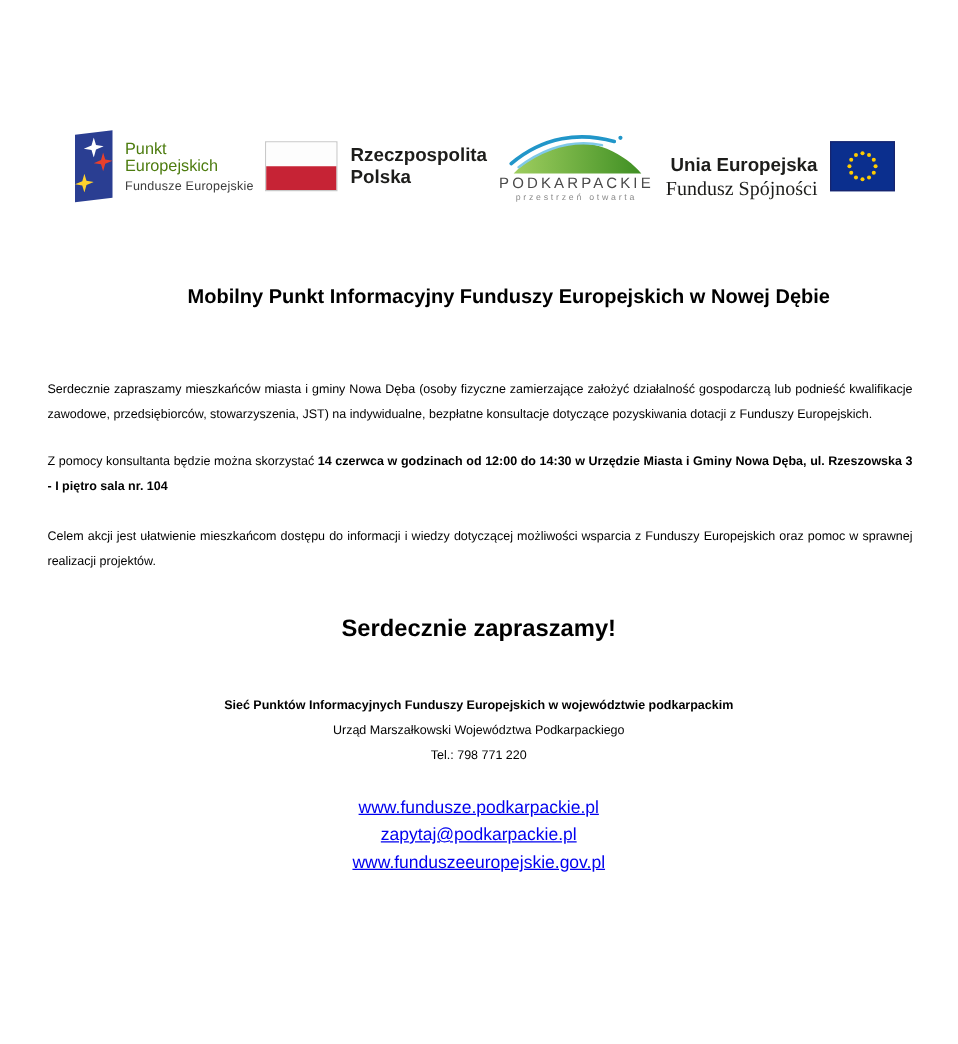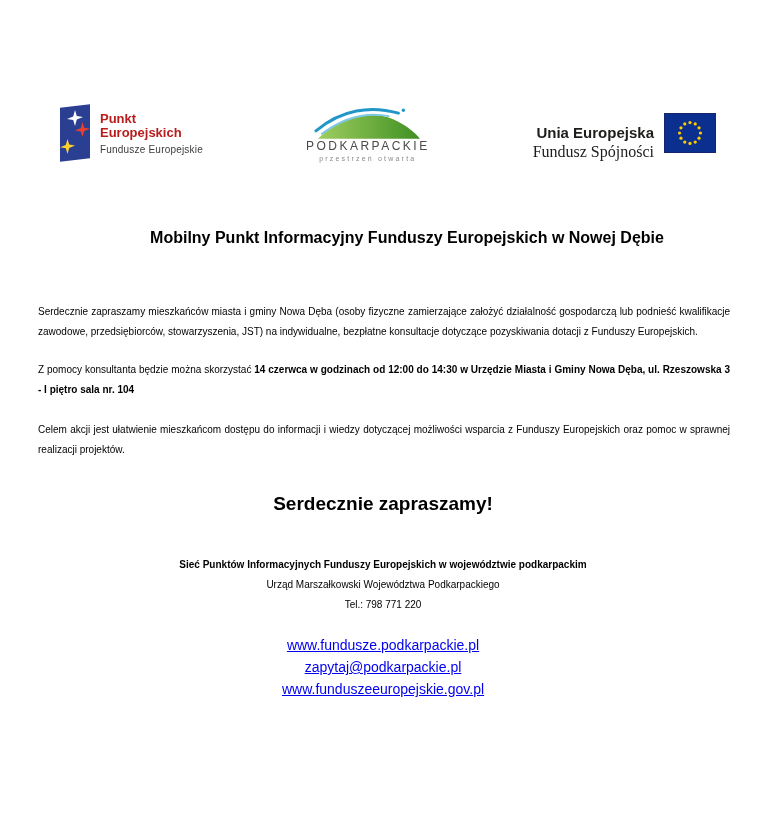--- a/index.html
+++ b/index.html
@@ -19,21 +19,21 @@
   .fe-flag {
     position:relative; width:30px; height:54px; background:#2a3e92;
     transform:skewY(-7deg); flex:0 0 auto;
   }
   .fe-star { position:absolute; line-height:0; }
   .fe-star svg { display:block; }
   .fe-star.s-white { top:4px; left:7px; }
   .fe-star.s-yellow { bottom:7px; left:0px; }
   .fe-star.s-red { top:17px; right:0px; }
   .fe-text { margin-left:10px; }
-  .fe-title { font-weight:bold; font-size:13px; line-height:14px; color:#b91c1c; }
+  .fe-title { font-weight:normal; font-size:13px; line-height:14px; color:#4d7c0f; }
   .fe-sub { font-size:10px; color:#3c3c3c; margin-top:4px; letter-spacing:.2px; }
 
   
   .rp-flag { width:56px; height:38px; border:1px solid #c9c9c9; flex:0 0 auto; }
   .rp-white { height:50%; background:#fdfdfd; }
   .rp-red { height:50%; background:#c62335; }
   .rp-text { margin-left:10px; font-weight:bold; font-size:15px; line-height:17px; color:#1d1d1b; }
 
   
   .logo-pk { display:block; text-align:center; width:124px; }
@@ -98,20 +98,30 @@
     </div>
     <div class="fe-text">
       <div class="fe-title">
         <div>Punkt</div>
         <div>Europejskich</div>
       </div>
       <div class="fe-sub">Fundusze Europejskie</div>
     </div>
   </div>
 
+  <div class="logo">
+    <div class="rp-flag">
+      <div class="rp-white"></div>
+      <div class="rp-red"></div>
+    </div>
+    <div class="rp-text">
+      <div>Rzeczpospolita</div>
+      <div>Polska</div>
+    </div>
+  </div>
 
   <div class="logo logo-pk">
     <svg class="pk-art" width="108" height="36" viewBox="0 0 110 36">
       <defs>
         <linearGradient id="gradGreen" x1="0" y1="0" x2="1" y2="0">
           <stop offset="0" stop-color="#9fce5f"></stop>
           <stop offset="1" stop-color="#3f8f23"></stop>
         </linearGradient>
       </defs>
       <path d="M4,34 C30,8 62,6 80,14 C92,19 102,27 108,34 Z" fill="url(#gradGreen)"></path>

